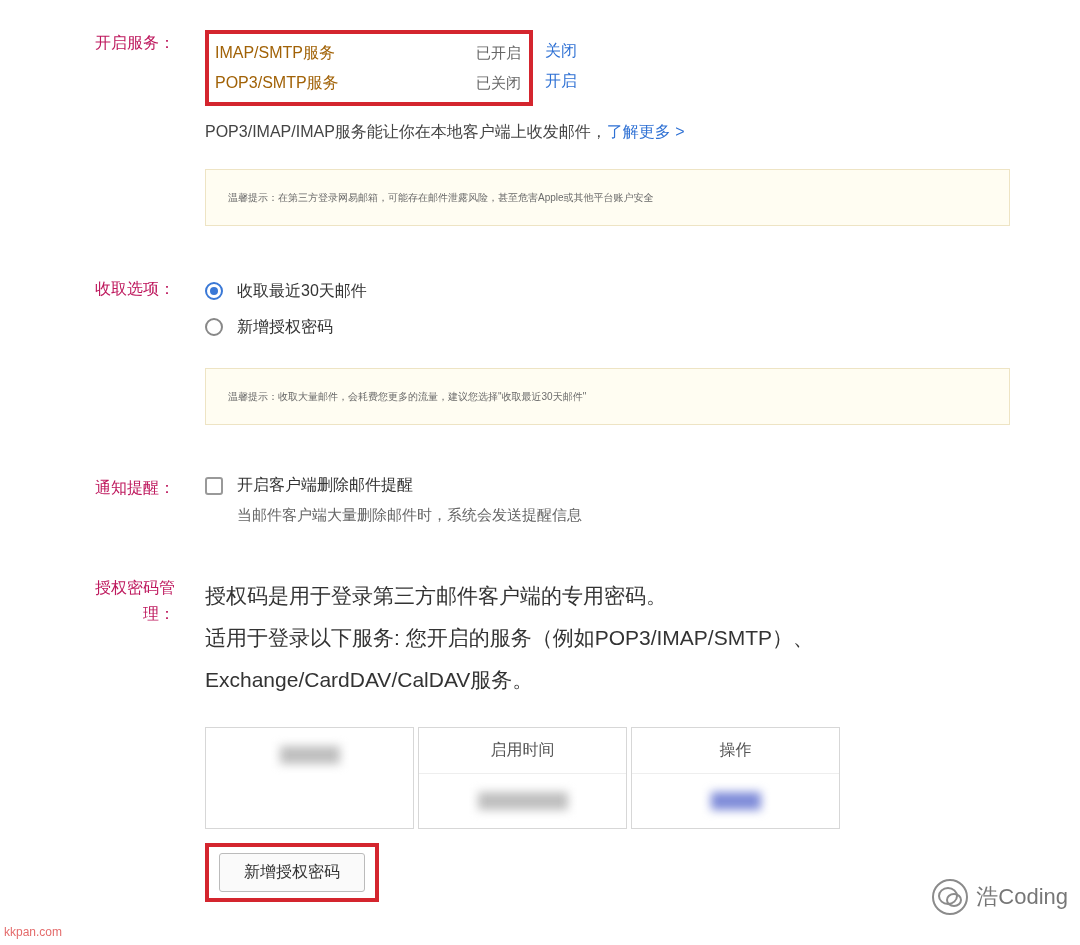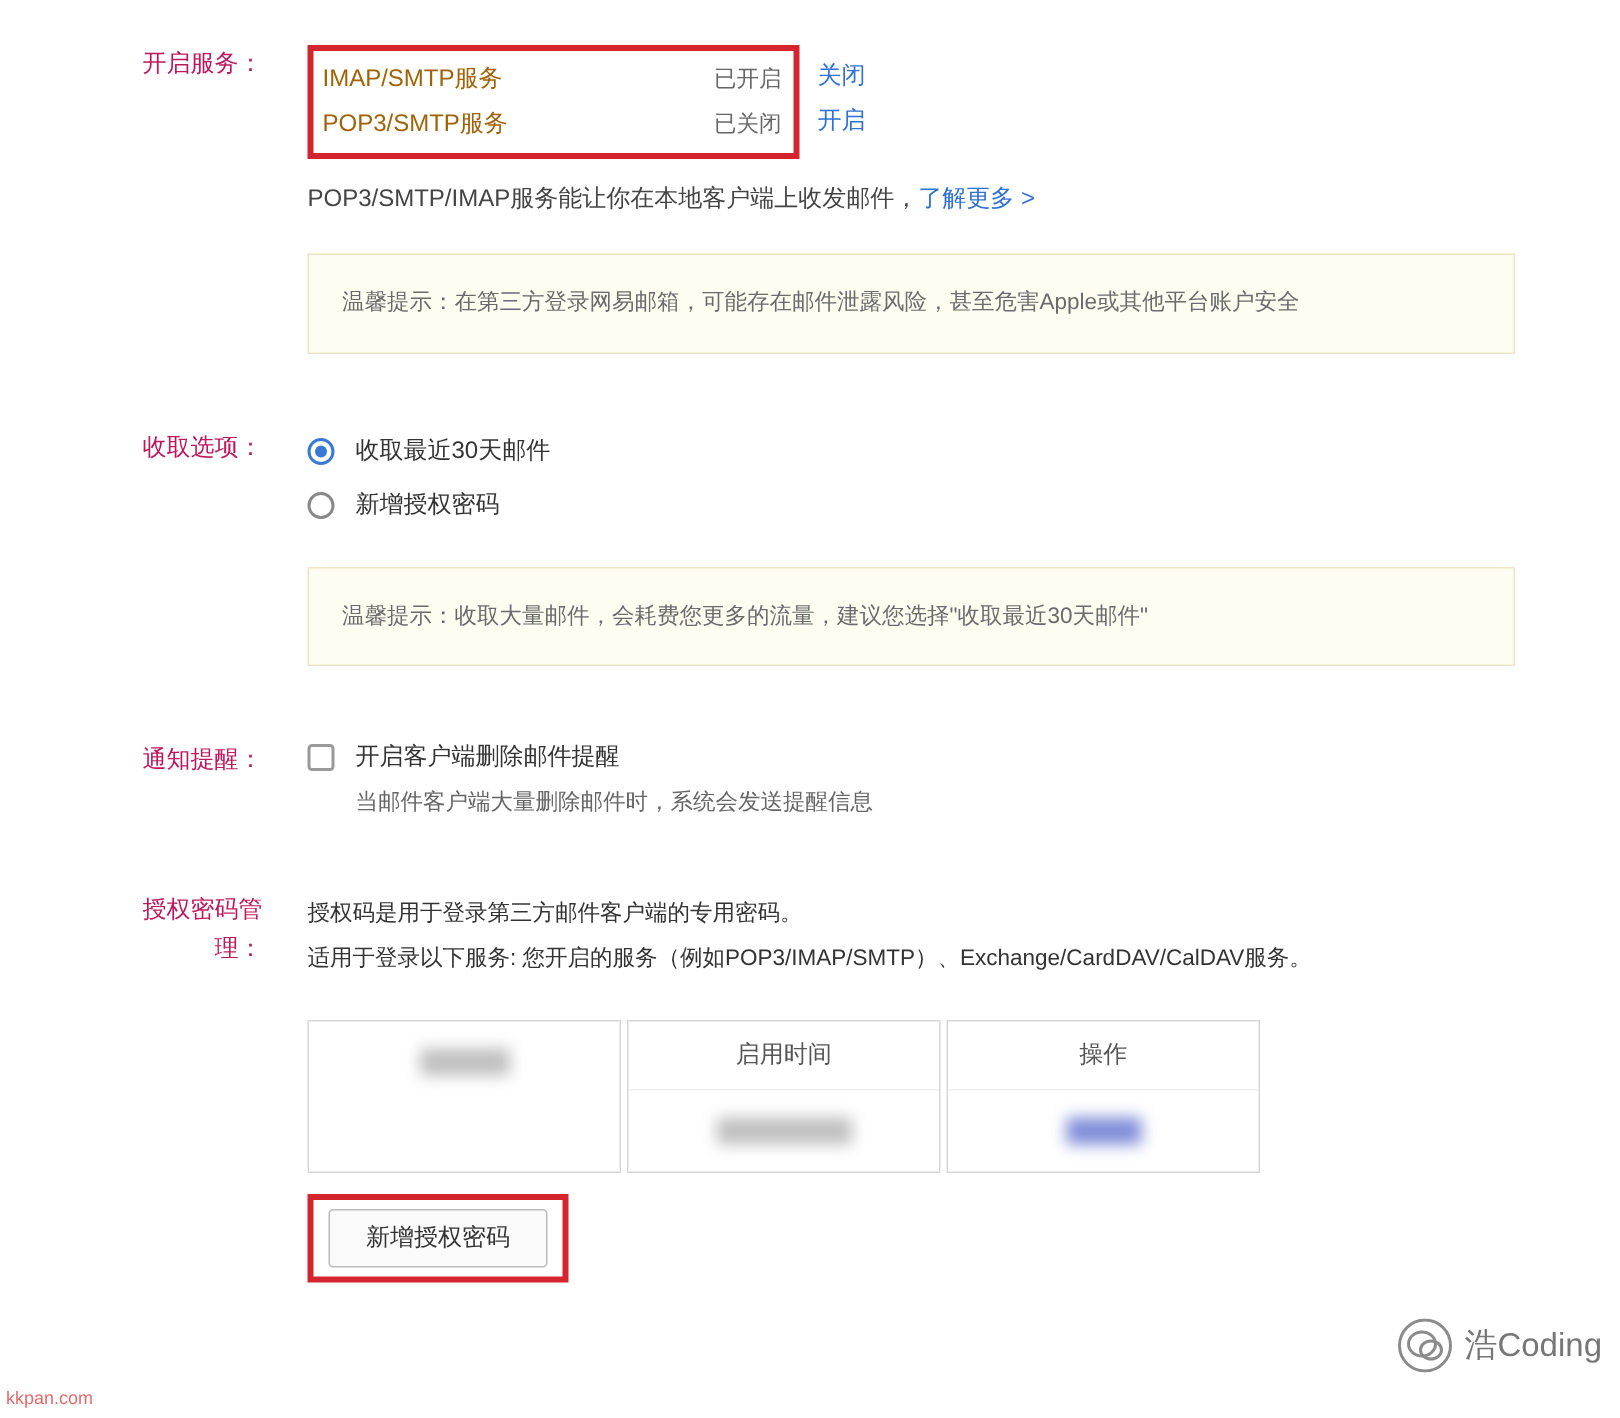--- a/index.html
+++ b/index.html
@@ -59,21 +59,21 @@
     color: #444;
   }
   .link { color: #2f71d4; cursor: pointer; }
   .tip-box {
     margin-top: 26px;
     background: #fffdf2;
     border: 1px solid #eee4c4;
     padding: 18px 22px;
     line-height: 1.9;
     color: #6b6b6b;
-    font-size: 15px;
+    font-size: 10px;
     width: 805px;
   }
   .radio-row {
     display: flex;
     align-items: center;
     height: 30px;
     margin-bottom: 6px;
   }
   .radio-circle {
     width: 18px; height: 18px;
@@ -97,21 +97,21 @@
     margin-right: 14px;
     display: inline-block;
     vertical-align: middle;
   }
   .sub-desc {
     margin-top: 10px;
     margin-left: 32px;
     color: #666;
     font-size: 15px;
   }
-  .auth-text { line-height: 2.0; color: #333; font-size: 15px; }
+  .auth-text { line-height: 2.0; color: #333; font-size: 21px; }
   .auth-table {
     margin-top: 26px;
     display: flex;
     width: 635px;
     gap: 4px;
   }
   .auth-col {
     flex: 1;
     border: 1px solid #d7d7d7;
     background: #fff;
@@ -209,21 +209,21 @@
         <div style="padding-top:6px;">
           <div style="height:30px;line-height:30px;">
             <span class="svc-action">关闭</span>
           </div>
           <div style="height:30px;line-height:30px;">
             <span class="svc-action">开启</span>
           </div>
         </div>
       </div>
       <div class="desc-line">
-        <span>POP3/SMTP/IMAP服务能让你在本地客户端上收发邮件，</span><span class="link">了解更多 &gt;</span>
+        <span>POP3/IMAP/IMAP服务能让你在本地客户端上收发邮件，</span><span class="link">了解更多 &gt;</span>
       </div>
       <div class="tip-box">温馨提示：在第三方登录网易邮箱，可能存在邮件泄露风险，甚至危害Apple或其他平台账户安全</div>
     </div>
   </div>
 
   <div class="section">
     <div class="section-label">收取选项：</div>
     <div class="section-content">
       <div class="radio-row">
         <span class="radio-circle selected">

